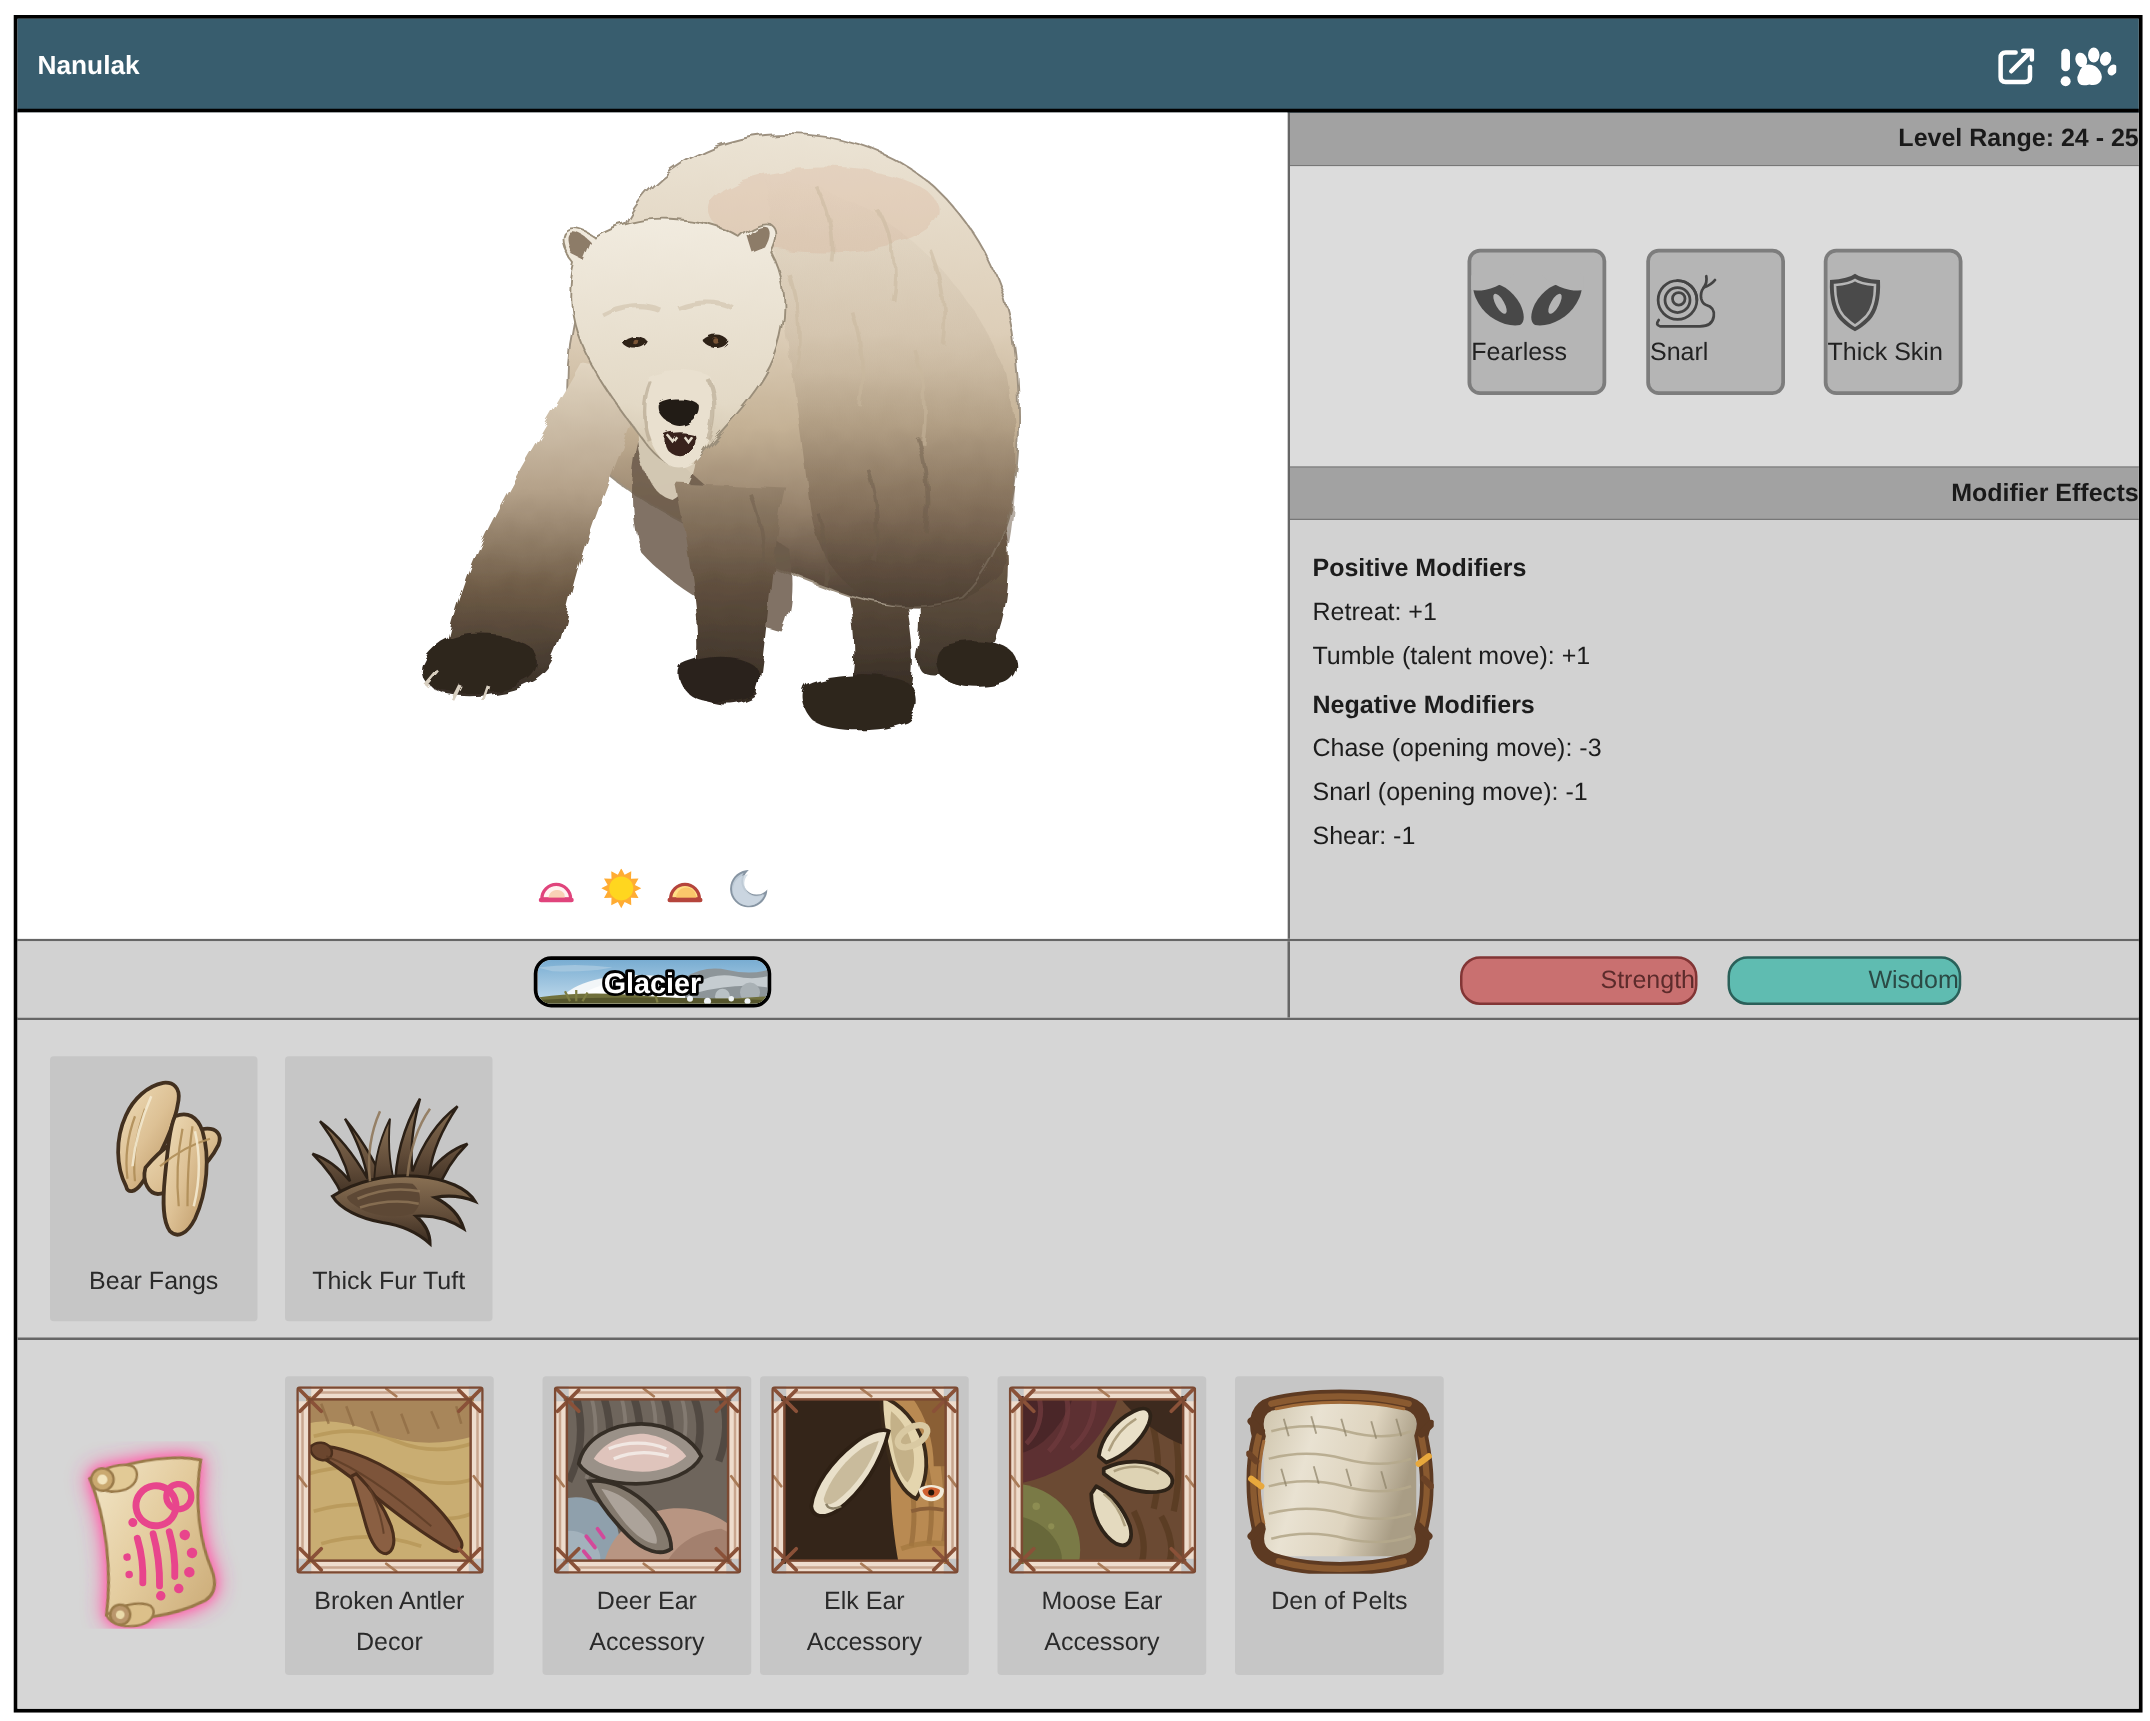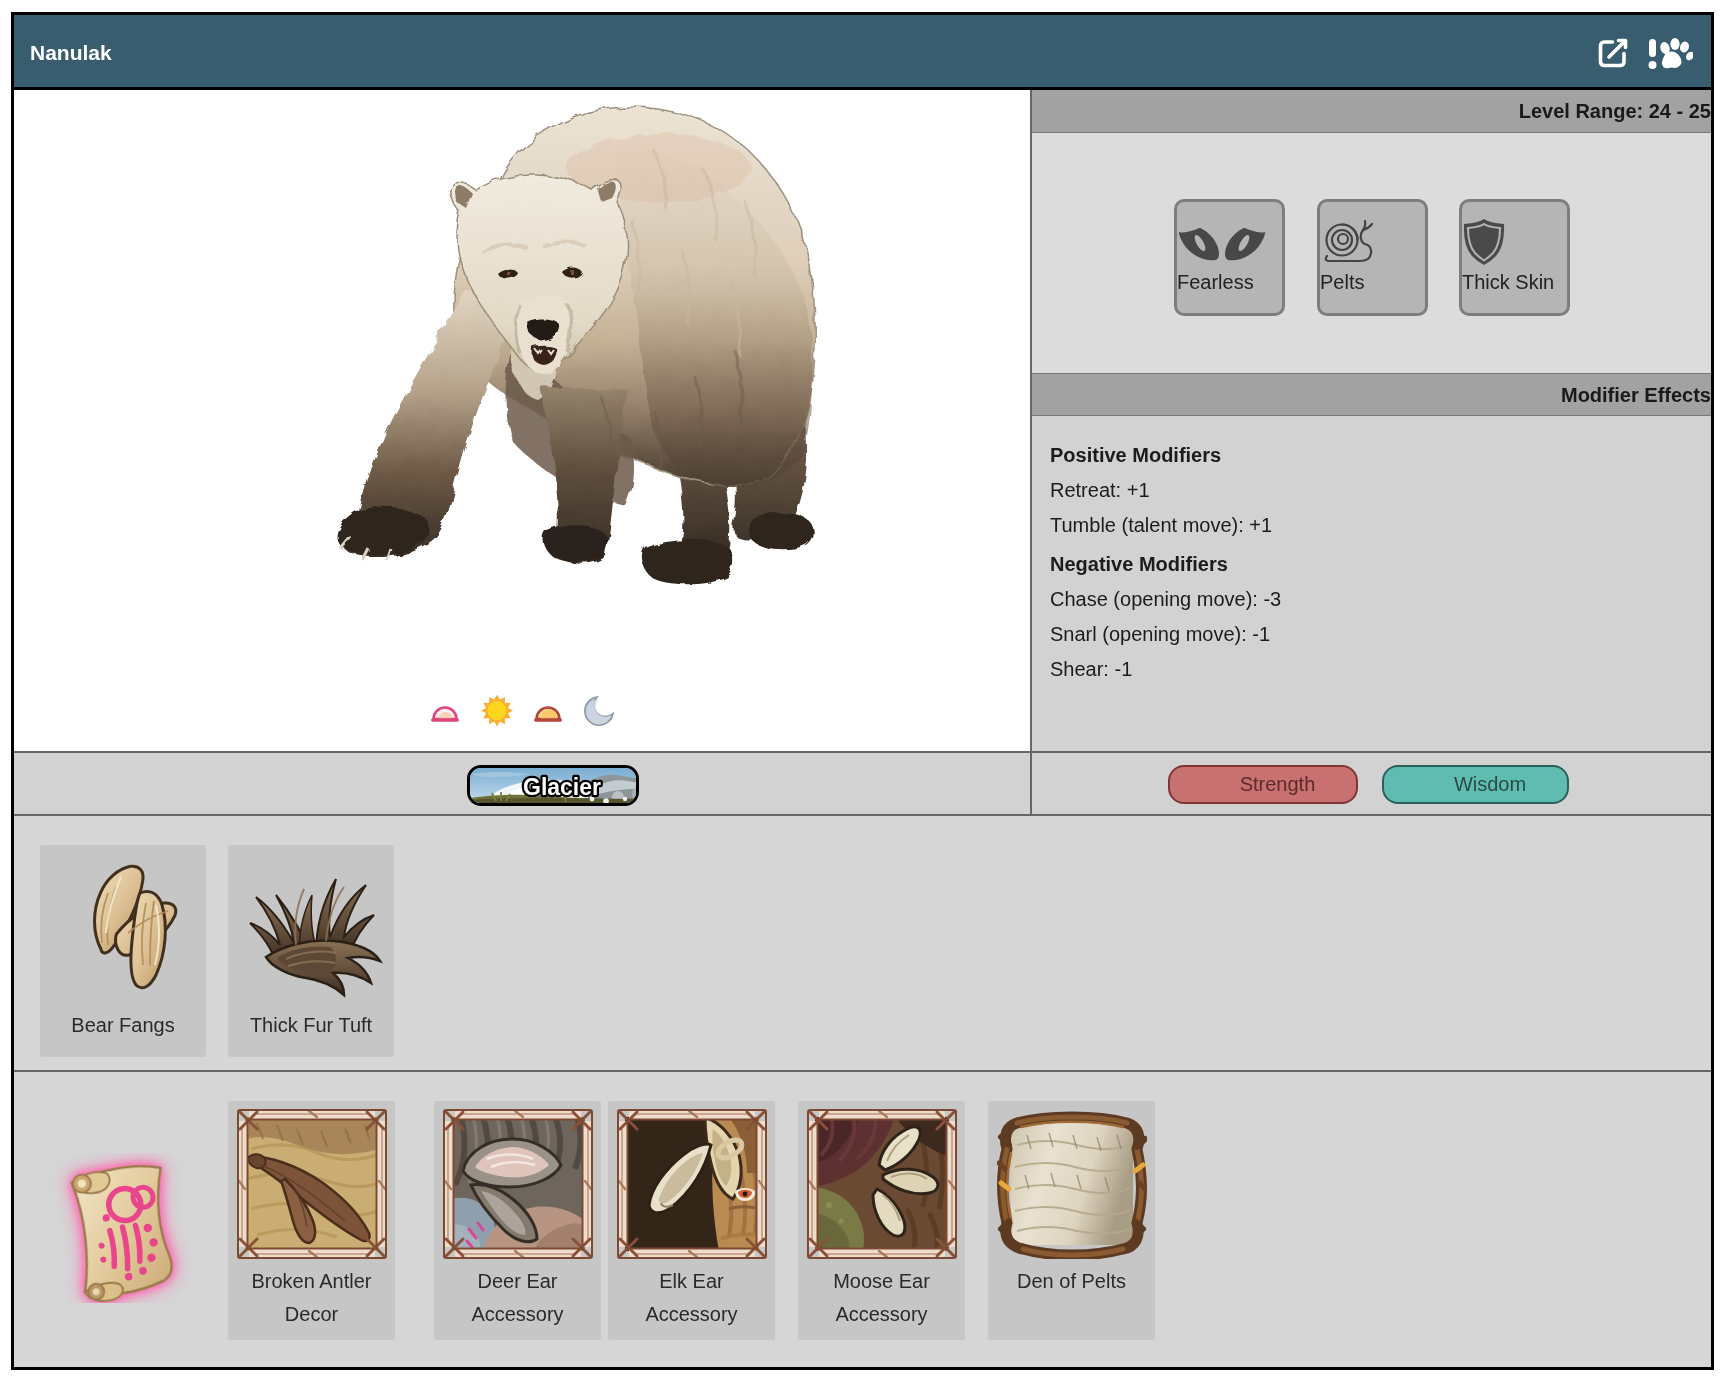--- a/index.html
+++ b/index.html
@@ -17,29 +17,29 @@
 #traits { height:240px; background:#dcdcdc; position:relative; }
 .tbox { position:absolute; top:66px; width:111px; height:117px; background:#b5b5b5; border:3px solid #7d7d7d; border-radius:10px; }
 .tbox .lbl { position:absolute; bottom:19px; width:100%; font-size:20px; color:#222; }
 .tbox svg { margin-top:16px; }
 #mods { padding:22px 0 0 18px; font-size:20px; color:#1c1c1c; }
 #mods div { height:35px; line-height:35px; }
 #mods .b { font-weight:bold; }
 #row2 { display:flex; height:65px; border-top:2px solid #666; border-bottom:2px solid #666; }
 #row2l { width:1016px; background:#d2d2d2; position:relative; }
 #row2r { width:681px; border-left:2px solid #666; background:#d2d2d2; position:relative; }
-.pillbtn { position:absolute; top:12px; height:39px; border-radius:16px; font-size:20px; text-align:center; line-height:35px;padding-left:29px; }
+.pillbtn { position:absolute; top:12px; height:39px; border-radius:16px; font-size:20px; text-align:right; line-height:35px;padding-left:29px; }
 #strength { left:136px; width:190px; background:#c97070; border:2.5px solid #823535; color:#5c2b2b; }
 #wisdom { left:350px; width:187px; background:#5fbcb1; border:2.5px solid #2a6059; color:#2b4a45; }
 #drops { height:254px; background:#d6d6d6; position:relative; }
 #items { height:297px; background:#d6d6d6; border-top:2px solid #666; position:relative; }
 .card { position:absolute; background:#c6c6c6; border-radius:3px; text-align:center; color:#2a2a2a; font-size:20px; }
 .card .img { margin:8px auto 0; width:150px; height:150px; }
 .card .cap { margin-top:6px; line-height:33px; }
-#glacier { position:absolute; left:413px; top:12px; width:172px; height:41px; border:3px solid #000; border-radius:14px; overflow:hidden;margin-left:40px; }
+#glacier { position:absolute; left:413px; top:12px; width:190px; height:41px; border:3px solid #000; border-radius:14px; overflow:hidden; }
 #timeicons { position:absolute; left:0; top:605px; width:100%; text-align:center; }
 #timeicons svg { margin:0 8px; vertical-align:middle; }
 #scroll { position:absolute; left:34px; top:81px; }
 </style>
 </head>
 <body>
 <svg width="0" height="0" style="position:absolute">
   <defs>
     <g id="twigframe">
       <path d="M5,12 L5,138 M145,12 L145,138 M12,5 L138,5 M12,145 L138,145" stroke="#eedccd" stroke-width="11" fill="none"></path>
@@ -221,21 +221,21 @@
           <svg width="56" height="46" viewBox="0 0 56 46">
             <g fill="none" stroke="#444" stroke-width="2.2" stroke-linecap="round">
               <circle cx="22" cy="22" r="15.5"></circle>
               <circle cx="22" cy="22" r="10"></circle>
               <circle cx="23" cy="21" r="5"></circle>
               <path d="M22,6.5 A15.5,15.5 0 0 1 37.5,22"></path>
               <path d="M7 38 Q4 42 8 43 L40 43 Q50 43 51 35 Q52 28 45 26 Q42 25 41 21 Q40 16 43 12"></path>
               <path d="M43 12 Q46 8 45 3 M43 12 Q49 10 52 6"></path>
             </g>
           </svg>
-          <div class="lbl">Pelts</div>
+          <div class="lbl">Snarl</div>
         </div>
         <div class="tbox" style="left:427px;">
           <svg width="44" height="48" viewBox="0 0 44 48">
             <path d="M22 1 Q27 5 42 6 Q43 28 34 38 Q28 44 22 47 Q16 44 10 38 Q1 28 2 6 Q17 5 22 1 Z" fill="#4a4a4a"></path>
             <path d="M22 6 Q26 9 38 10 Q38 27 31 35 Q26 40 22 42.5 Q18 40 13 35 Q6 27 6 10 Q18 9 22 6 Z" fill="none" stroke="#b5b5b5" stroke-width="2"></path>
           </svg>
           <div class="lbl">Thick Skin</div>
         </div>
       </div>
       <div class="bar" id="bar2">Modifier Effects</div>

